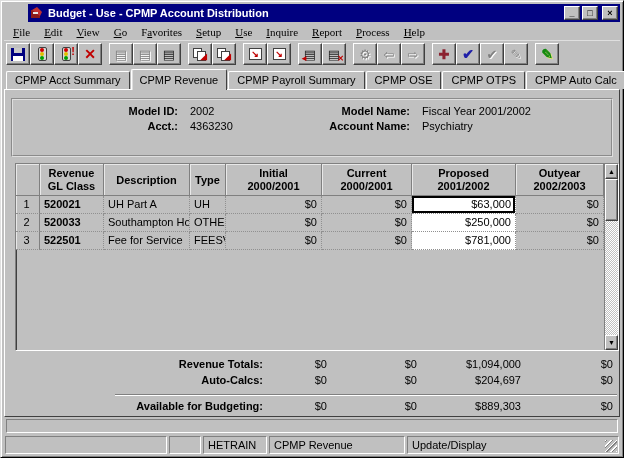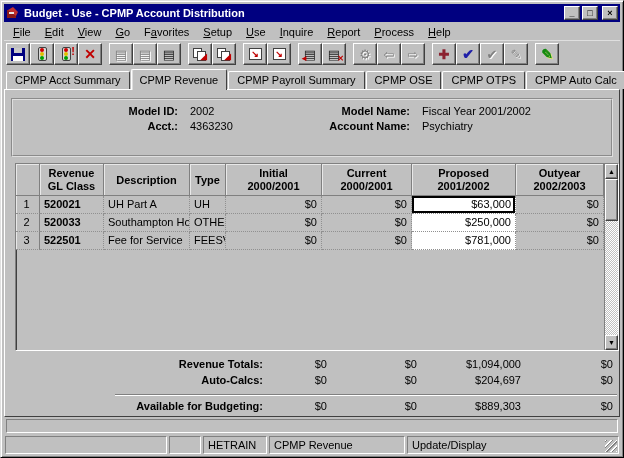--- a/index.html
+++ b/index.html
@@ -8,31 +8,31 @@
 
   .window{
     width:624px; height:458px; background:#c0c0c0;
     border-top:1px solid #dfdfdf; border-left:1px solid #dfdfdf;
     border-right:1px solid #000; border-bottom:1px solid #000;
     box-shadow: inset 1px 1px 0 #fff, inset -1px -1px 0 #808080;
     padding:3px; display:flex; flex-direction:column;
   }
 
   
-  .titlebar{ height:18px; background:#000080; color:#fff; display:flex; align-items:center; padding:0 2px; flex:0 0 auto;}
+  .titlebar{ height:18px; background:#000080; color:#fff; display:flex; align-items:center; padding:0 2px; flex:0 0 auto;margin-left:24px;}
   .title-icon{ width:14px; height:14px; margin-right:4px; flex:0 0 auto; }
   .title-text{ font-weight:bold; flex:1; white-space:nowrap; overflow:hidden; }
   .winbtns{ display:flex; gap:2px; }
   .winbtn{ width:16px; height:14px; background:#c0c0c0; border:1px solid; border-color:#fff #404040 #404040 #fff;
     box-shadow: inset -1px -1px 0 #808080; font-size:9px; font-weight:bold; color:#000;
     display:flex; align-items:center; justify-content:center; line-height:1; }
   .winbtn.close{ margin-left:2px; }
 
   
-  .menubar{ height:18px; display:flex; align-items:center; padding:1px 2px 0 2px; flex:0 0 auto;}
+  .menubar{ height:18px; display:flex; align-items:center; padding:1px 2px 0 2px; flex:0 0 auto;font-family:Liberation Serif, serif;}
   .menu-item{ padding:2px 7px; white-space:nowrap; }
   .menu-item u{ text-decoration:underline; }
 
   
   .toolbar{ height:27px; display:flex; align-items:center; padding:1px 2px; border-top:1px solid #dfdfdf; flex:0 0 auto;}
   .tb-gap{ width:7px; flex:0 0 auto; }
   .tbtn{ width:24px; height:22px; background:#c0c0c0; border:1px solid; border-color:#fff #404040 #404040 #fff;
     box-shadow: inset -1px -1px 0 #808080;
     display:flex; align-items:center; justify-content:center; position:relative; flex:0 0 auto; }
   .tbtn .g{ font-size:13px; line-height:1; color:#202020; }

